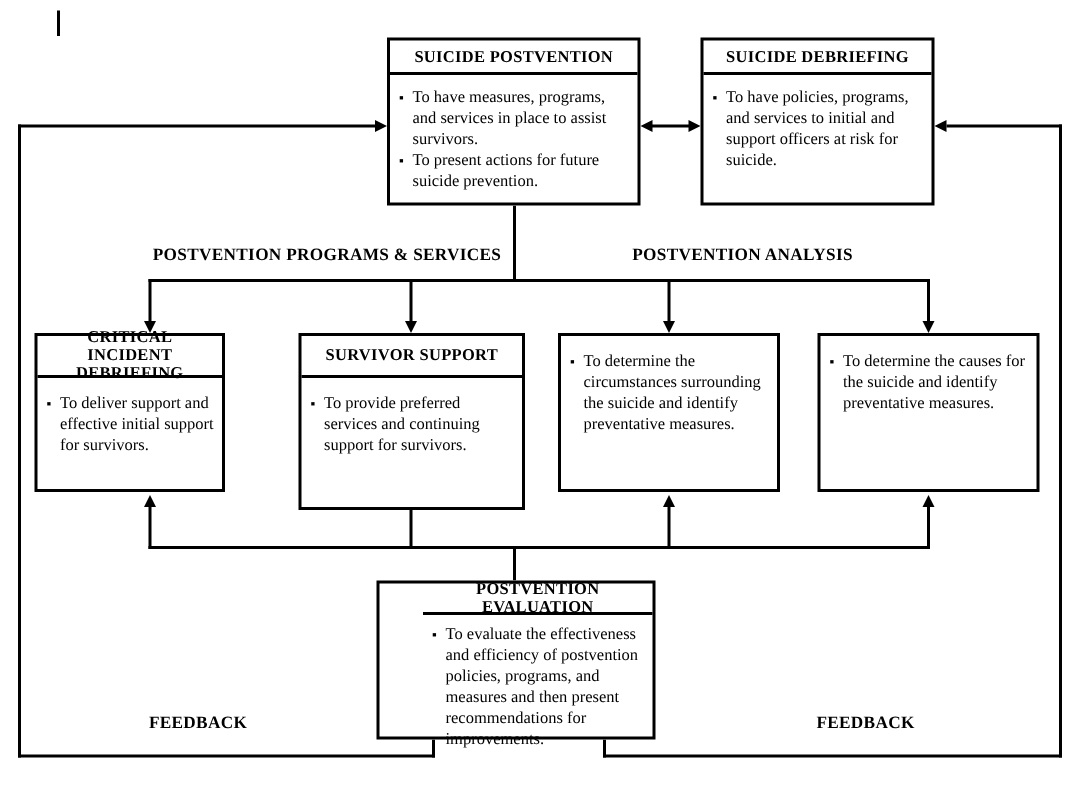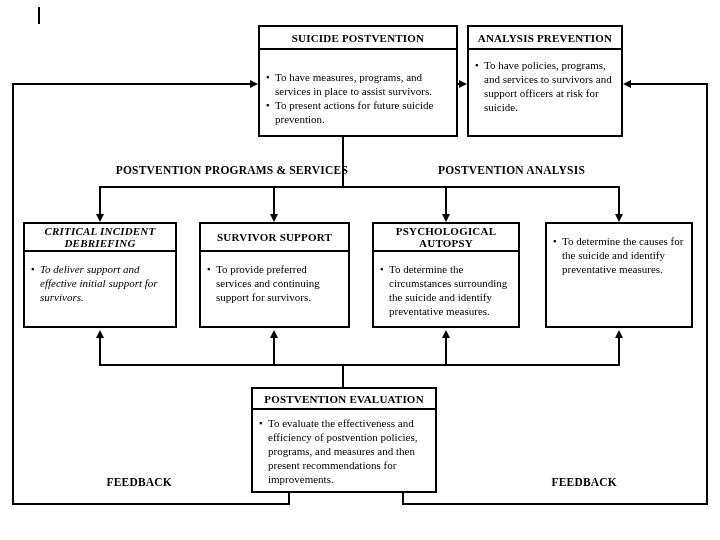--- a/index.html
+++ b/index.html
@@ -24,21 +24,21 @@
   }
   .bullet-item { display:flex; }
   .bullet { flex:0 0 9px; font-size:9px; line-height:14px; }
   .line { position:absolute; background:#000; }
   .arrow { position:absolute; width:0; height:0; }
   .arrow-right { border-top:4px solid transparent; border-bottom:4px solid transparent; border-left:8px solid #000; }
   .arrow-left  { border-top:4px solid transparent; border-bottom:4px solid transparent; border-right:8px solid #000; }
   .arrow-down  { border-left:4px solid transparent; border-right:4px solid transparent; border-top:8px solid #000; }
   .arrow-up    { border-left:4px solid transparent; border-right:4px solid transparent; border-bottom:8px solid #000; }
   .flow-label {
-    position:absolute; font-weight:bold; font-size:11.5px; text-align:right;
+    position:absolute; font-weight:bold; font-size:11.5px; text-align:center;
     letter-spacing:0.2px;
   }
   #caption {
     position:absolute; left:30px; top:511px; font-size:11.5px; white-space:pre;
   }
 </style>
 </head>
 <body>
 
 <div id="canvas">
@@ -77,87 +77,86 @@
   <div class="arrow arrow-up" style="left:96px; top:330px;"></div>
   <div class="line" style="left:99px; top:338px; width:2px; height:28px;"></div>
   <div class="arrow arrow-up" style="left:270px; top:330px;"></div>
   <div class="line" style="left:273px; top:338px; width:2px; height:28px;"></div>
   <div class="arrow arrow-up" style="left:442px; top:330px;"></div>
   <div class="line" style="left:445px; top:338px; width:2px; height:28px;"></div>
   <div class="arrow arrow-up" style="left:615px; top:330px;"></div>
   <div class="line" style="left:618px; top:338px; width:2px; height:28px;"></div>
   <div class="line" style="left:342px; top:364px; width:2px; height:23px;"></div>
 
-  <div class="node" style="left:258px; top:25px; width:200px; height:112px;gap:12px;">
+  <div class="node" style="left:258px; top:25px; width:169px; height:112px;">
     <div class="node-header" style="height:23px;">SUICIDE POSTVENTION</div>
     <div class="node-body" style="padding-top:8px;">
       <div class="bullet-item">
         <span class="bullet">▪</span>
         <span>To have measures, programs, and services in place to assist survivors.</span>
       </div>
       <div class="bullet-item">
         <span class="bullet">▪</span>
         <span>To present actions for future suicide prevention.</span>
       </div>
     </div>
   </div>
 
   <div class="node" style="left:467px; top:25px; width:156px; height:112px;">
-    <div class="node-header" style="height:23px;">ANALYSIS PREVENTION</div>
+    <div class="node-header" style="height:23px;">SUICIDE DEBRIEFING</div>
     <div class="node-body" style="padding-top:8px;">
       <div class="bullet-item">
         <span class="bullet">▪</span>
-        <span>To have policies, programs, and services to survivors and support officers at risk for suicide.</span>
+        <span>To have policies, programs, and services to initial and support officers at risk for suicide.</span>
       </div>
     </div>
   </div>
 
   <div class="flow-label" style="left:88px; top:164px; width:260px;">POSTVENTION PROGRAMS &amp; SERVICES</div>
   <div class="flow-label" style="left:405px; top:164px; width:180px;">POSTVENTION ANALYSIS</div>
 
-  <div class="node" style="left:23px; top:222px; width:154px; height:106px;font-style:italic;">
+  <div class="node" style="left:23px; top:222px; width:127px; height:106px;">
     <div class="node-header" style="height:28px;">CRITICAL INCIDENT DEBRIEFING</div>
     <div class="node-body">
       <div class="bullet-item">
         <span class="bullet">▪</span>
         <span>To deliver support and effective initial support for survivors.</span>
       </div>
     </div>
   </div>
 
-  <div class="node" style="left:199px; top:222px; width:151px; height:106px;">
+  <div class="node" style="left:199px; top:222px; width:151px; height:118px;">
     <div class="node-header" style="height:28px;">SURVIVOR SUPPORT</div>
     <div class="node-body">
       <div class="bullet-item">
         <span class="bullet">▪</span>
         <span>To provide preferred services and continuing support for survivors.</span>
       </div>
     </div>
   </div>
 
   <div class="node" style="left:372px; top:222px; width:148px; height:106px;">
-    <div class="node-header" style="height:28px;">PSYCHOLOGICAL AUTOPSY</div>
     <div class="node-body">
       <div class="bullet-item">
         <span class="bullet">▪</span>
         <span>To determine the circumstances surrounding the suicide and identify preventative measures.</span>
       </div>
     </div>
   </div>
 
   <div class="node" style="left:545px; top:222px; width:148px; height:106px;">
     <div class="node-body">
       <div class="bullet-item">
         <span class="bullet">▪</span>
         <span>To determine the causes for the suicide and identify preventative measures.</span>
       </div>
     </div>
   </div>
 
-  <div class="node" style="left:251px; top:387px; width:186px; height:106px;">
+  <div class="node" style="left:251px; top:387px; width:186px; height:106px;padding-left:29px;">
     <div class="node-header" style="height:21px;">POSTVENTION EVALUATION</div>
     <div class="node-body" style="padding-top:6px;">
       <div class="bullet-item">
         <span class="bullet">▪</span>
         <span>To evaluate the effectiveness and efficiency of postvention policies, programs, and measures and then present recommendations for improvements.</span>
       </div>
     </div>
   </div>
 
   <div class="flow-label" style="left:92px; top:476px; width:80px;">FEEDBACK</div>

